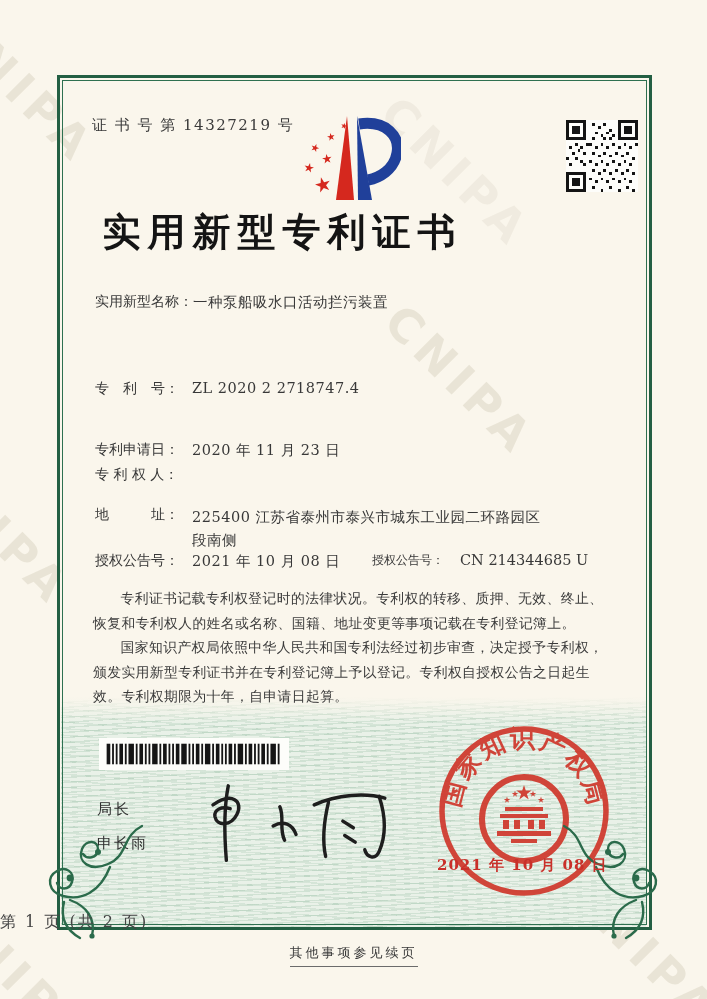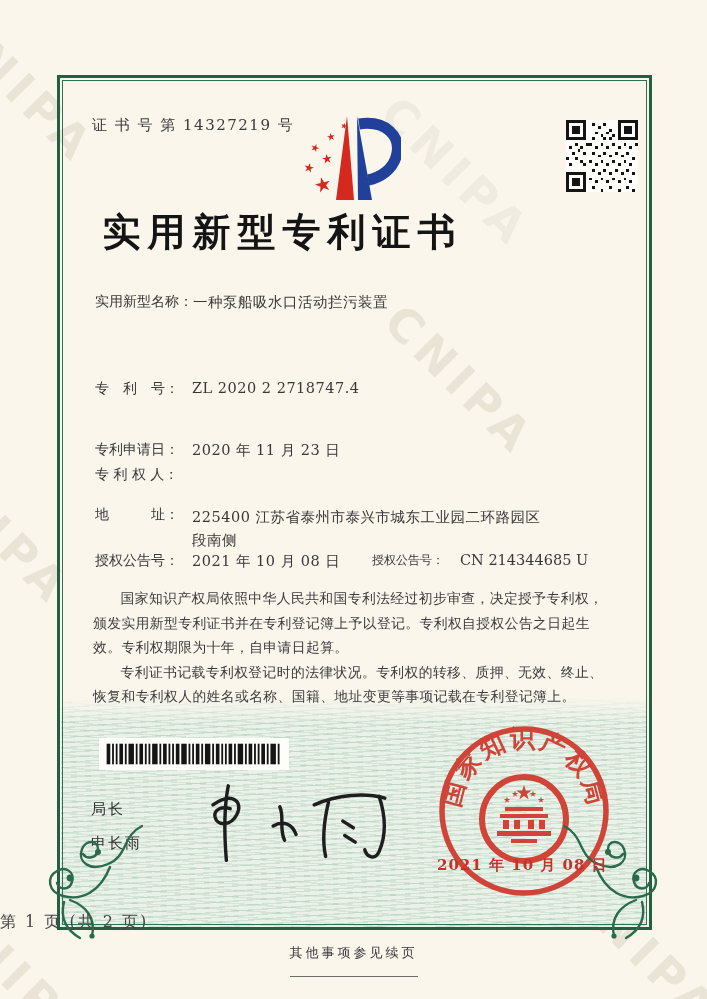--- a/index.html
+++ b/index.html
@@ -31,30 +31,30 @@
   .row .lbl{flex:0 0 97px;font-size:14px;white-space:pre;}
   .row .val{letter-spacing:.5px;}
   .row .val.wrap{width:362px;line-height:1.6;}
   .pair2{position:absolute;left:372px;display:flex;font-size:14.5px;z-index:3;color:#383838;}
   .pair2 .lbl{font-size:12px;margin-right:16px;white-space:pre;}
   .body-text{position:absolute;left:93px;top:586px;width:524px;z-index:3;
              font-size:13.8px;line-height:1.78;letter-spacing:.4px;color:#3b3b3b;}
   .body-text p{margin:0;text-indent:2em;}
   .barcode{position:absolute;left:99px;top:738px;width:190px;height:32px;background:#fdfdfa;
            z-index:3;display:flex;align-items:center;justify-content:center;}
-  .director{position:absolute;left:91px;z-index:3;font-size:15px;letter-spacing:2px;color:#2e2e2e;}
+  .director{position:absolute;left:97px;z-index:3;font-size:15px;letter-spacing:2px;color:#2e2e2e;}
   .sig{position:absolute;left:192px;top:776px;z-index:3;}
   .seal{position:absolute;left:435px;top:722px;width:178px;height:178px;z-index:4;opacity:.92;}
   .seal-date{position:absolute;left:437px;top:856px;z-index:5;font-size:15px;font-weight:600;
              letter-spacing:1px;color:#c9302a;}
   .page-indicator{position:absolute;left:0;top:912px;width:590px;text-align:left;
                   font-size:16px;letter-spacing:2px;color:#444;z-index:4;}
   .continuation{position:absolute;left:0;top:944px;width:707px;text-align:center;z-index:3;
                 font-size:13px;letter-spacing:3px;color:#3a3a3a;}
-  .continuation span{border-bottom:1px solid #6b6b6b;padding-bottom:16px;}
+  .continuation span{border-bottom:1px solid #6b6b6b;padding-bottom:6px;}
   .corner{position:absolute;z-index:4;}
   .corner.bl{left:40px;top:822px;}
   .corner.br{left:556px;top:822px;transform:scaleX(-1);}
 </style>
 </head>
 <body>
 
 <div class="page">
 
   <span class="wm" style="left:-28px;top:2px">CNIPA</span>
@@ -137,22 +137,22 @@
   <div class="row" style="top:552px">
     <span class="lbl">授权公告号：</span>
     <span class="val">2021 年 10 月 08 日</span>
   </div>
   <div class="pair2" style="top:552px">
     <span class="lbl">授权公告号：</span>
     <span class="val">CN 214344685 U</span>
   </div>
 
   <div class="body-text">
+    <p>专利证书记载专利权登记时的法律状况。专利权的转移、质押、无效、终止、恢复和专利权人的姓名或名称、国籍、地址变更等事项记载在专利登记簿上。</p>
     <p>国家知识产权局依照中华人民共和国专利法经过初步审查，决定授予专利权，颁发实用新型专利证书并在专利登记簿上予以登记。专利权自授权公告之日起生效。专利权期限为十年，自申请日起算。</p>
-    <p>专利证书记载专利权登记时的法律状况。专利权的转移、质押、无效、终止、恢复和专利权人的姓名或名称、国籍、地址变更等事项记载在专利登记簿上。</p>
   </div>
 
   <div class="barcode">
     <svg width="182" height="24" viewBox="0 0 100 14" preserveAspectRatio="none">
       <g fill="#151515">
         <rect x="2" y="1" width="2" height="12"></rect>
           <rect x="5" y="1" width="1" height="12"></rect>
         <rect x="7" y="1" width="1" height="12"></rect>
           <rect x="9" y="1" width="2" height="12"></rect>
         <rect x="12" y="1" width="1" height="12"></rect>

